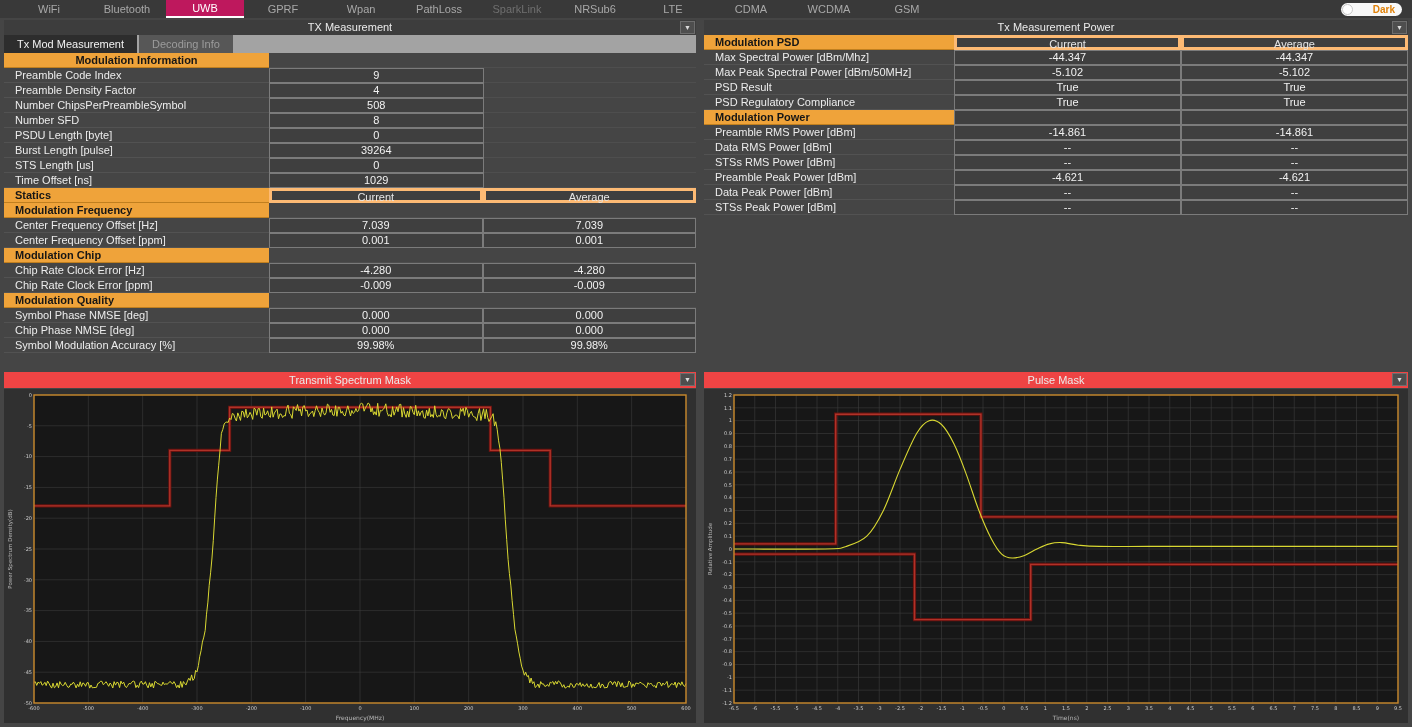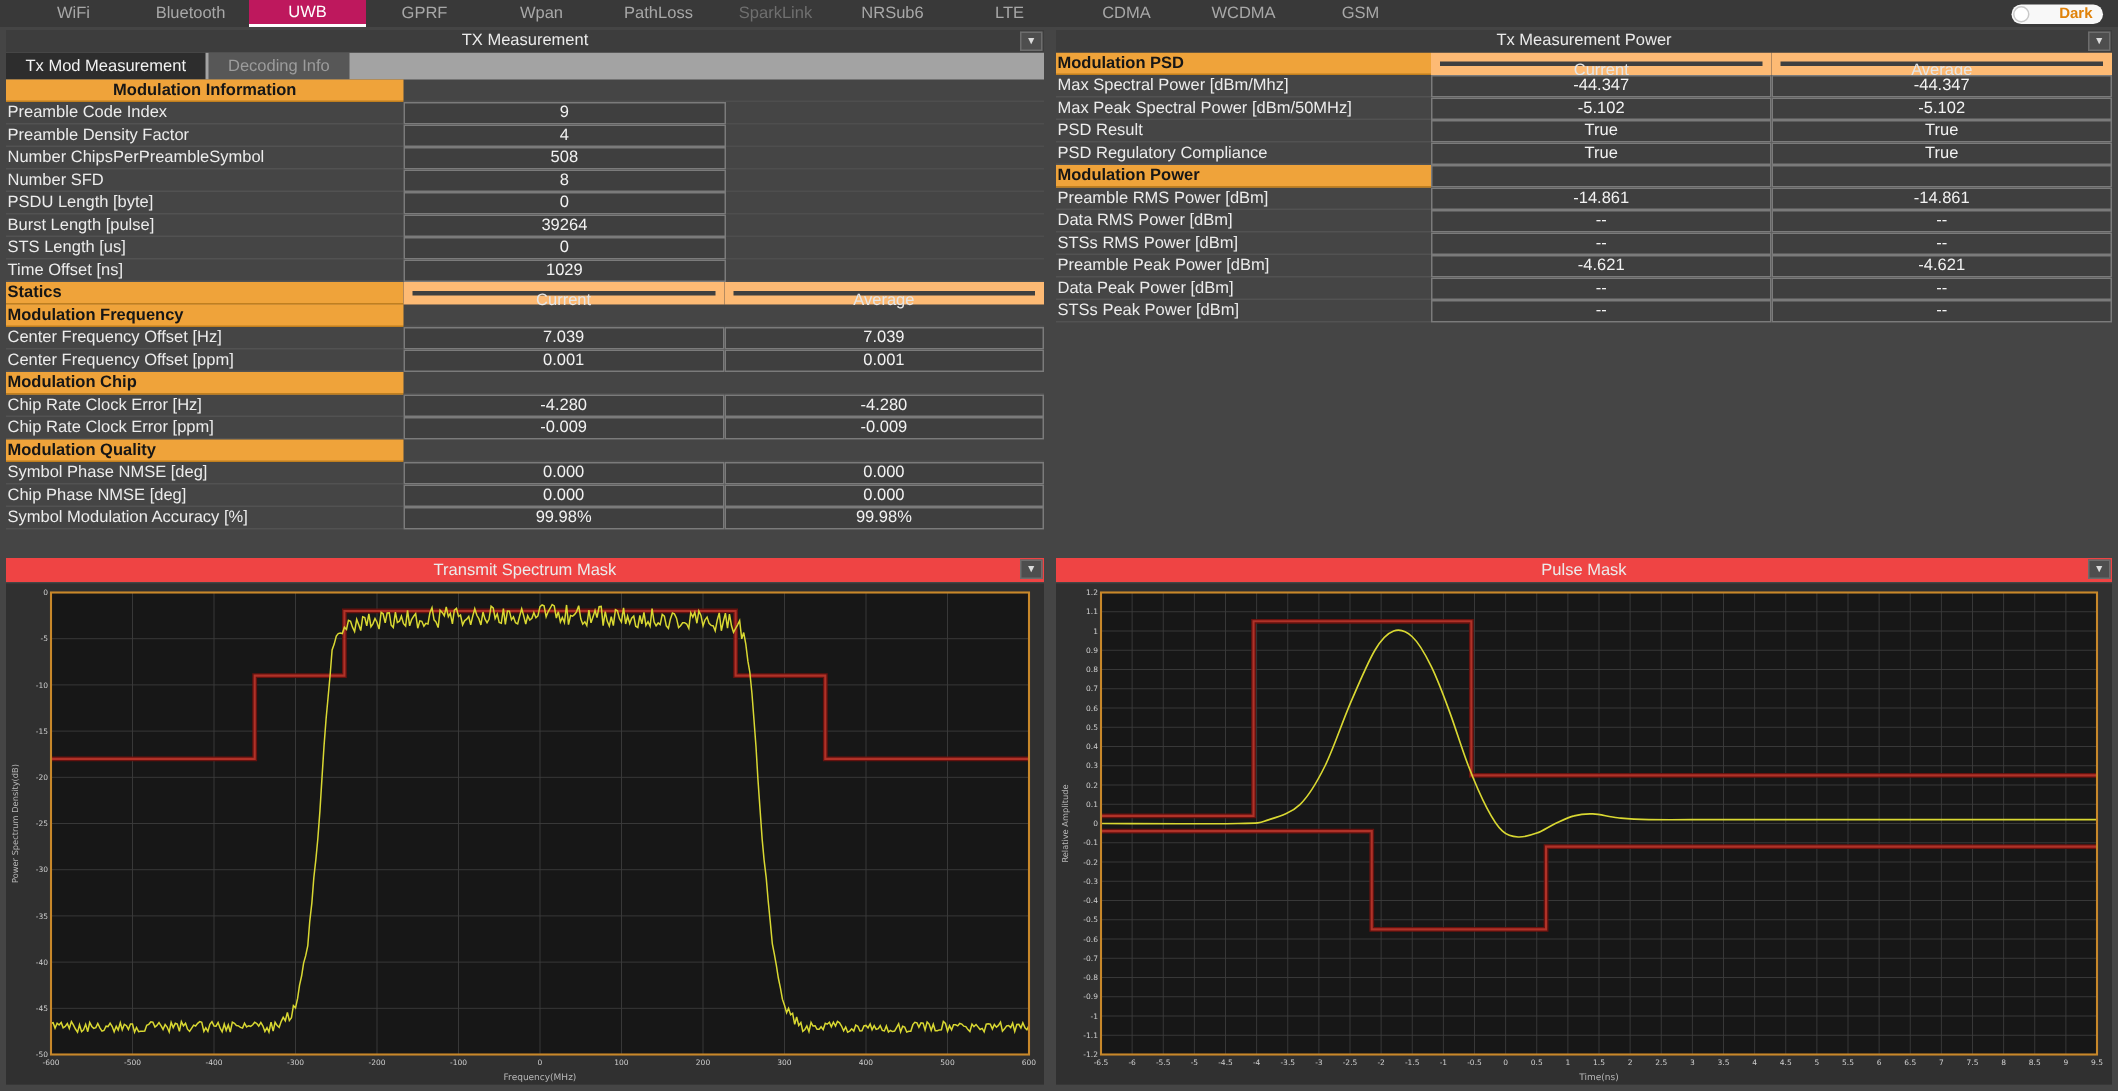--- a/index.html
+++ b/index.html
@@ -19,27 +19,27 @@
   .panel.left{left:4px;width:692px;}
   .panel.right{left:704px;width:704px;}
   .panel-header{height:15px;background:#3d3d3d;position:relative;font-size:11px;color:#ebebeb;text-align:center;line-height:15px;}
   .dd-btn{position:absolute;right:1px;top:1px;width:15px;height:13px;background:#4e4e4e;border:1px solid #6d6d6d;box-sizing:border-box;color:#dcdcdc;font-size:7px;line-height:11px;text-align:center;cursor:pointer;}
   .subtabs{height:18px;display:flex;background:#a3a3a3;}
   .subtab{padding:0 13px;font-size:11px;line-height:18px;background:#575757;color:#9c9c9c;margin-right:2px;cursor:pointer;}
   .subtab.active{background:#2d2d2d;color:#f2f2f2;}
 
   
   .trow{display:flex;height:15px;}
-  .lbl{flex:0 0 265px;box-sizing:border-box;padding-left:1px;font-size:11px;line-height:15px;color:#ececec;border-bottom:1px solid #525252;white-space:nowrap;overflow:hidden;}
+  .lbl{flex:0 0 265px;box-sizing:border-box;padding-left:11px;font-size:11px;line-height:15px;color:#ececec;border-bottom:1px solid #525252;white-space:nowrap;overflow:hidden;}
   .panel.right .lbl{flex:0 0 250px;}
   .lbl.orange{background:#efa33a;color:#161616;font-weight:bold;border-bottom:1px solid #c07f1f;}
   .lbl.center{text-align:center;padding-left:0;}
   .val{flex:1 1 0;box-sizing:border-box;font-size:11px;text-align:center;color:#f2f2f2;height:15px;}
   .val.box{background:#3f3f3f;border:1px solid #7b7b7b;line-height:13px;}
-  .val.hdr{background:#3f3f3f;border:6px solid #fdba74;line-height:13px;color:#e6e6e6;}
+  .val.hdr{background:#3f3f3f;border:3px solid #fdba74;line-height:13px;color:#e6e6e6;}
   .val.none{background:transparent;border-bottom:1px solid #4e4e4e;}
 
   
   .chart-header{position:absolute;top:372px;height:16px;background:#ef4444;font-size:11px;color:#ebebeb;text-align:center;line-height:16px;}
   .chart-header.left{left:4px;width:692px;}
   .chart-header.right{left:704px;width:704px;}
   .chart-box{position:absolute;top:389px;height:334px;background:#303030;}
   .chart-box.left{left:4px;width:692px;}
   .chart-box.right{left:704px;width:704px;}
 </style>

